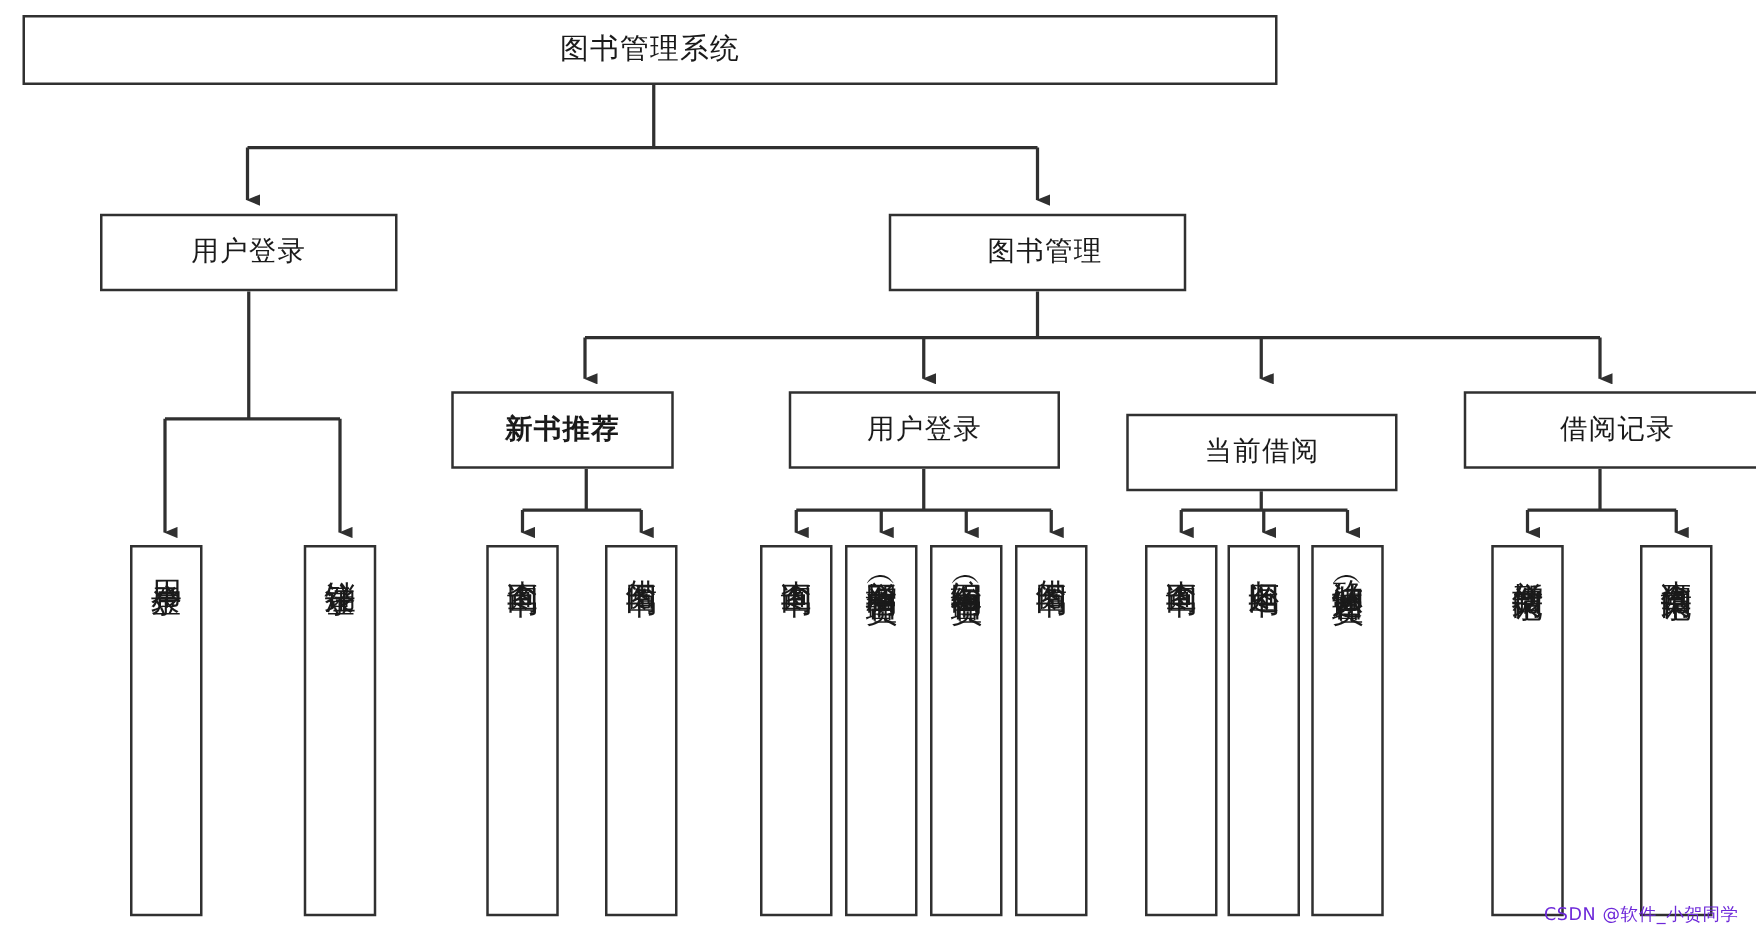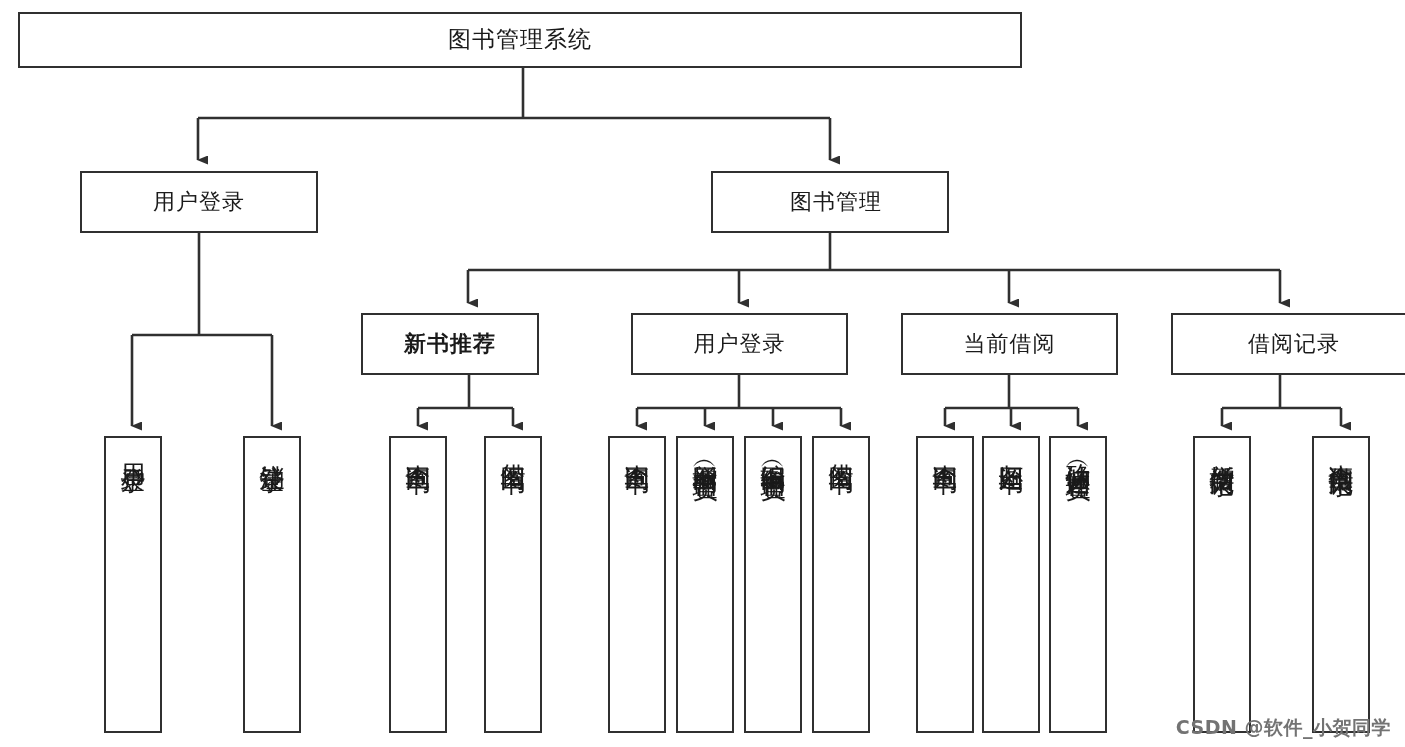--- a/index.html
+++ b/index.html
@@ -58,26 +58,25 @@
     line-height: 1;
     white-space: normal;
   }
   #root-node .node-label {
     font-size: 23px;
   }
   #watermark {
     position: absolute;
     right: 14px;
     bottom: 6px;
-    font-size: 19px;
-    color: #737373;
+    font-size: 14px;
+    color: #6d28d9;
     letter-spacing: 0.5px;
     white-space: nowrap;
     pointer-events: none;
-    font-weight: bold;
   }
 </style>
 </head>
 <body>
 
 <div id="diagram-root">
 
   <svg id="diagram-svg" viewBox="0 0 1405 747" xmlns="http://www.w3.org/2000/svg">
     <defs>
       <marker id="arrowhead" markerWidth="9" markerHeight="11" refX="4.5" refY="10" orient="auto" markerUnits="userSpaceOnUse">
@@ -138,21 +137,21 @@
   <div class="node horizontal" style="left:711px; top:171px; width:238px; height:62px;padding-left:12px;">
     <span class="node-label">图书管理</span>
   </div>
 
   <div class="node horizontal" style="left:361px; top:313px; width:178px; height:62px;font-weight:bold;">
     <span class="node-label">新书推荐</span>
   </div>
   <div class="node horizontal" style="left:631px; top:313px; width:217px; height:62px;">
     <span class="node-label">用户登录</span>
   </div>
-  <div class="node horizontal" style="left:901px; top:313px; width:217px; height:62px;">
+  <div class="node horizontal" style="left:901px; top:331px; width:217px; height:62px;">
     <span class="node-label">当前借阅</span>
   </div>
   <div class="node horizontal" style="left:1171px; top:313px; width:246px; height:62px;">
     <span class="node-label">借阅记录</span>
   </div>
 
   <div class="node vertical" style="left:104px; top:436px; width:58px; height:297px;">
     <span class="node-label">用户登录</span>
   </div>
   <div class="node vertical" style="left:243px; top:436px; width:58px; height:297px;">

